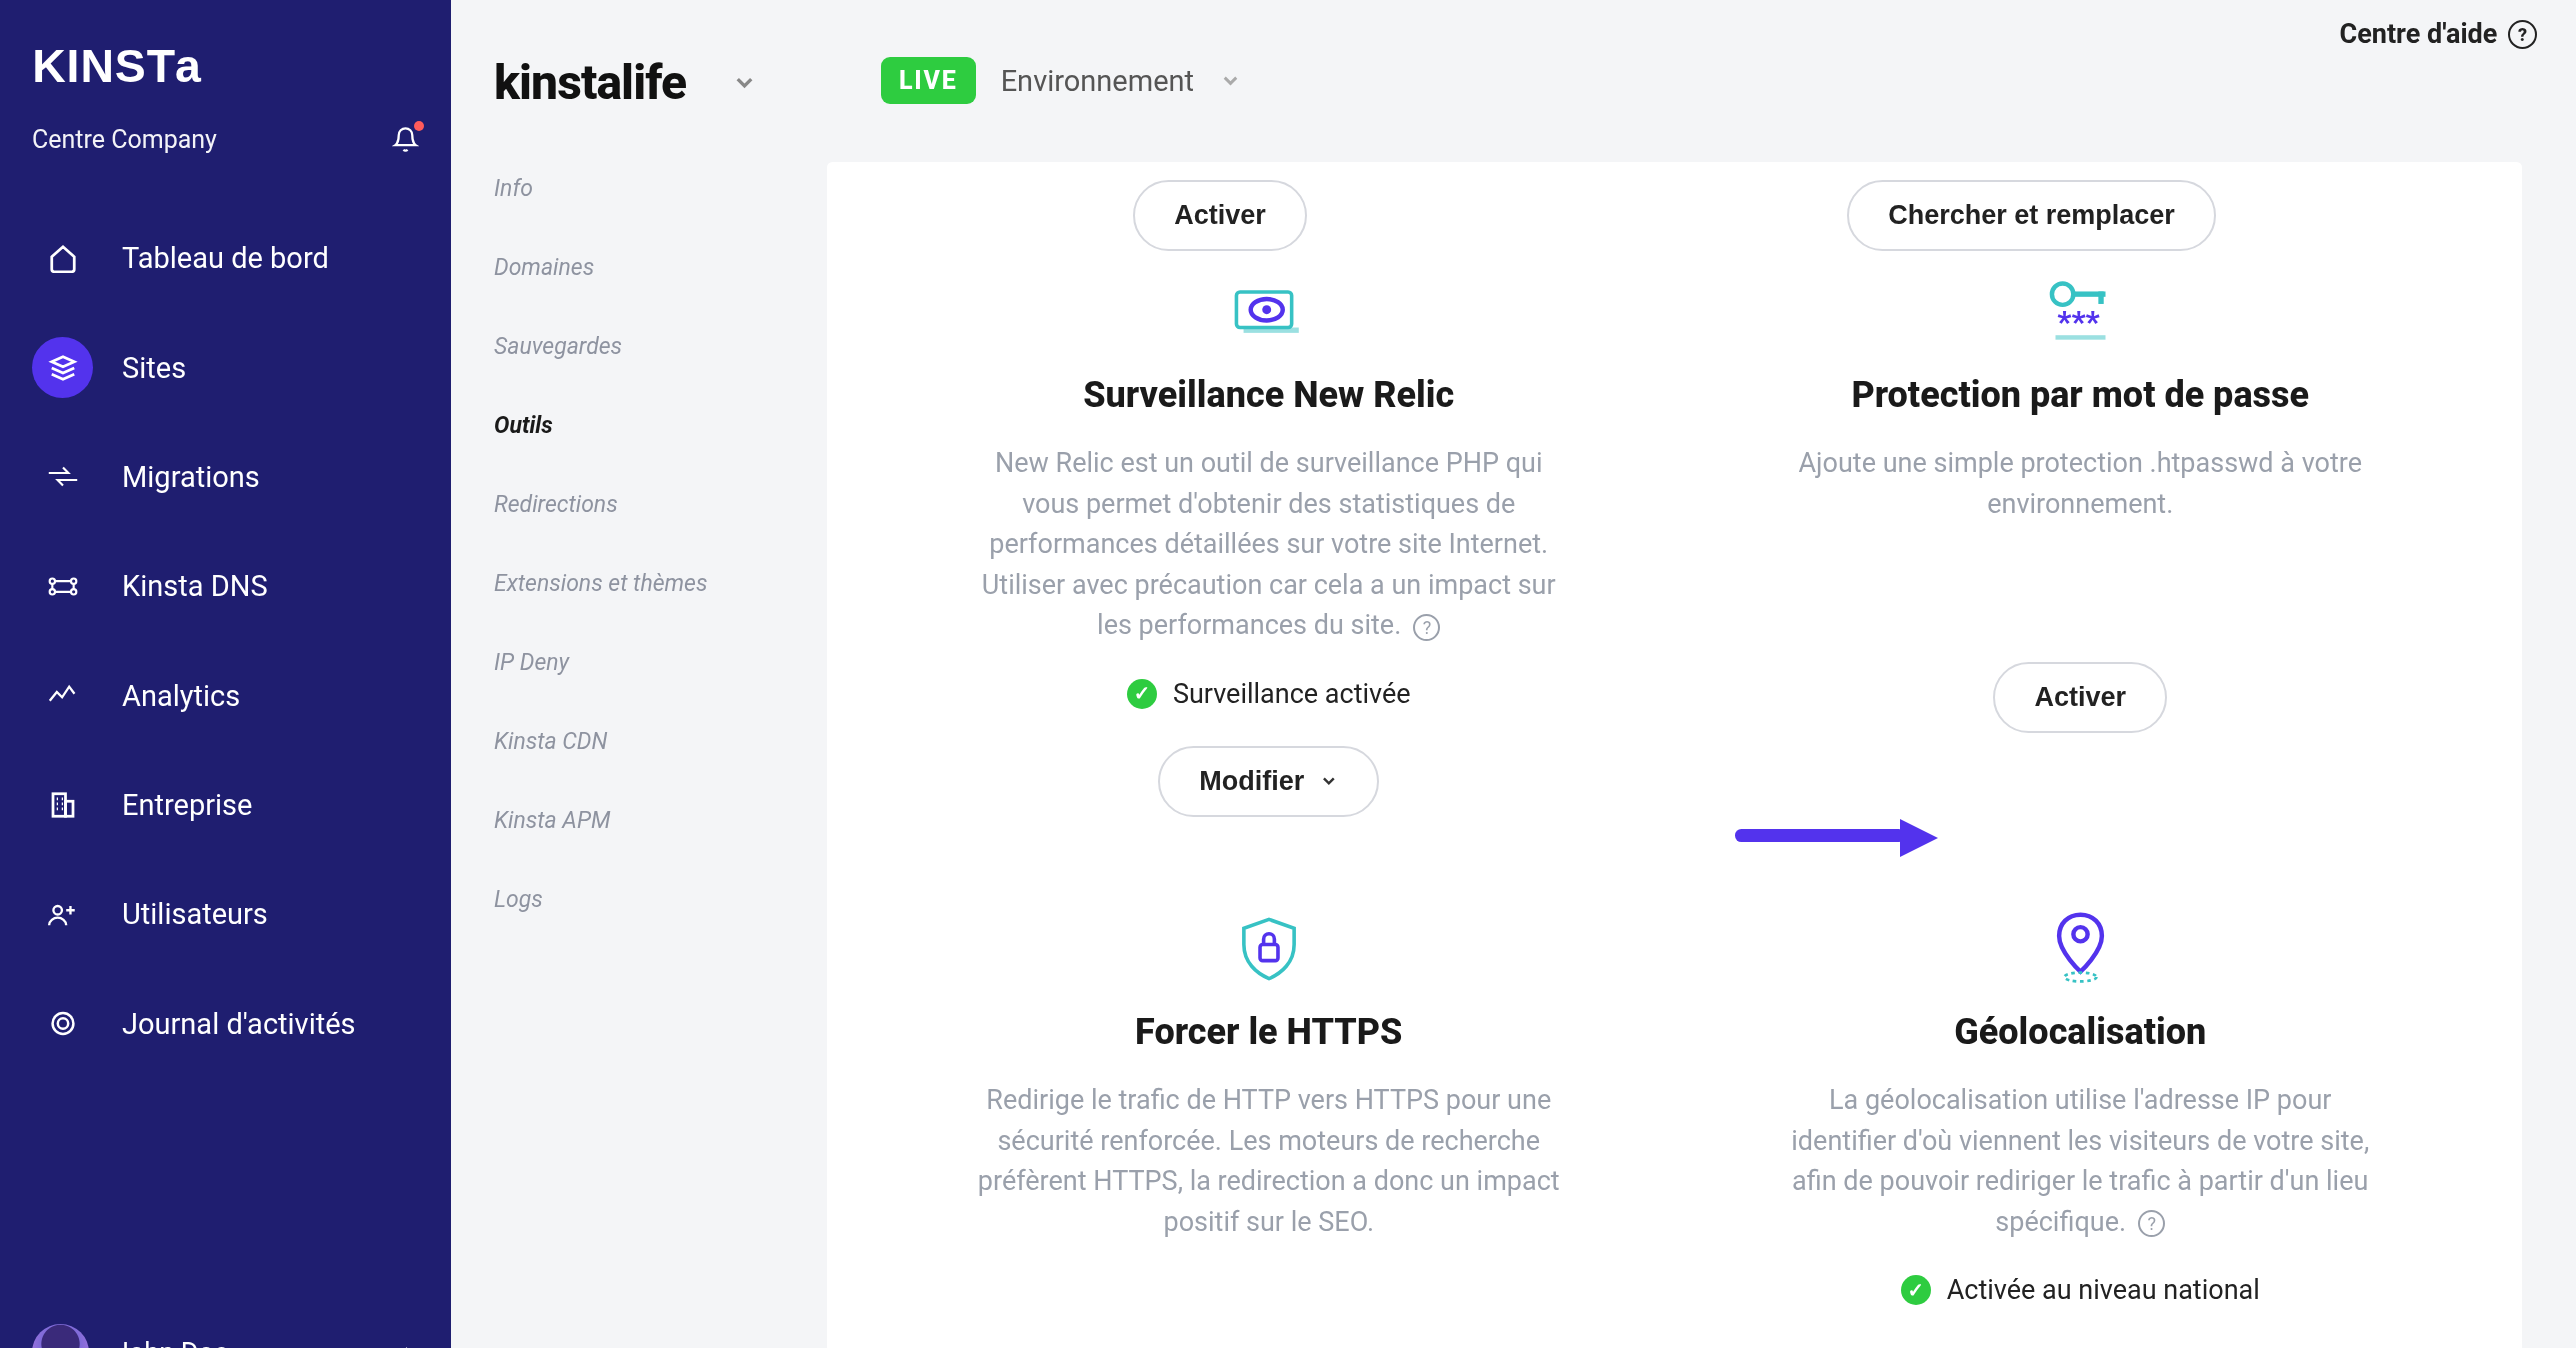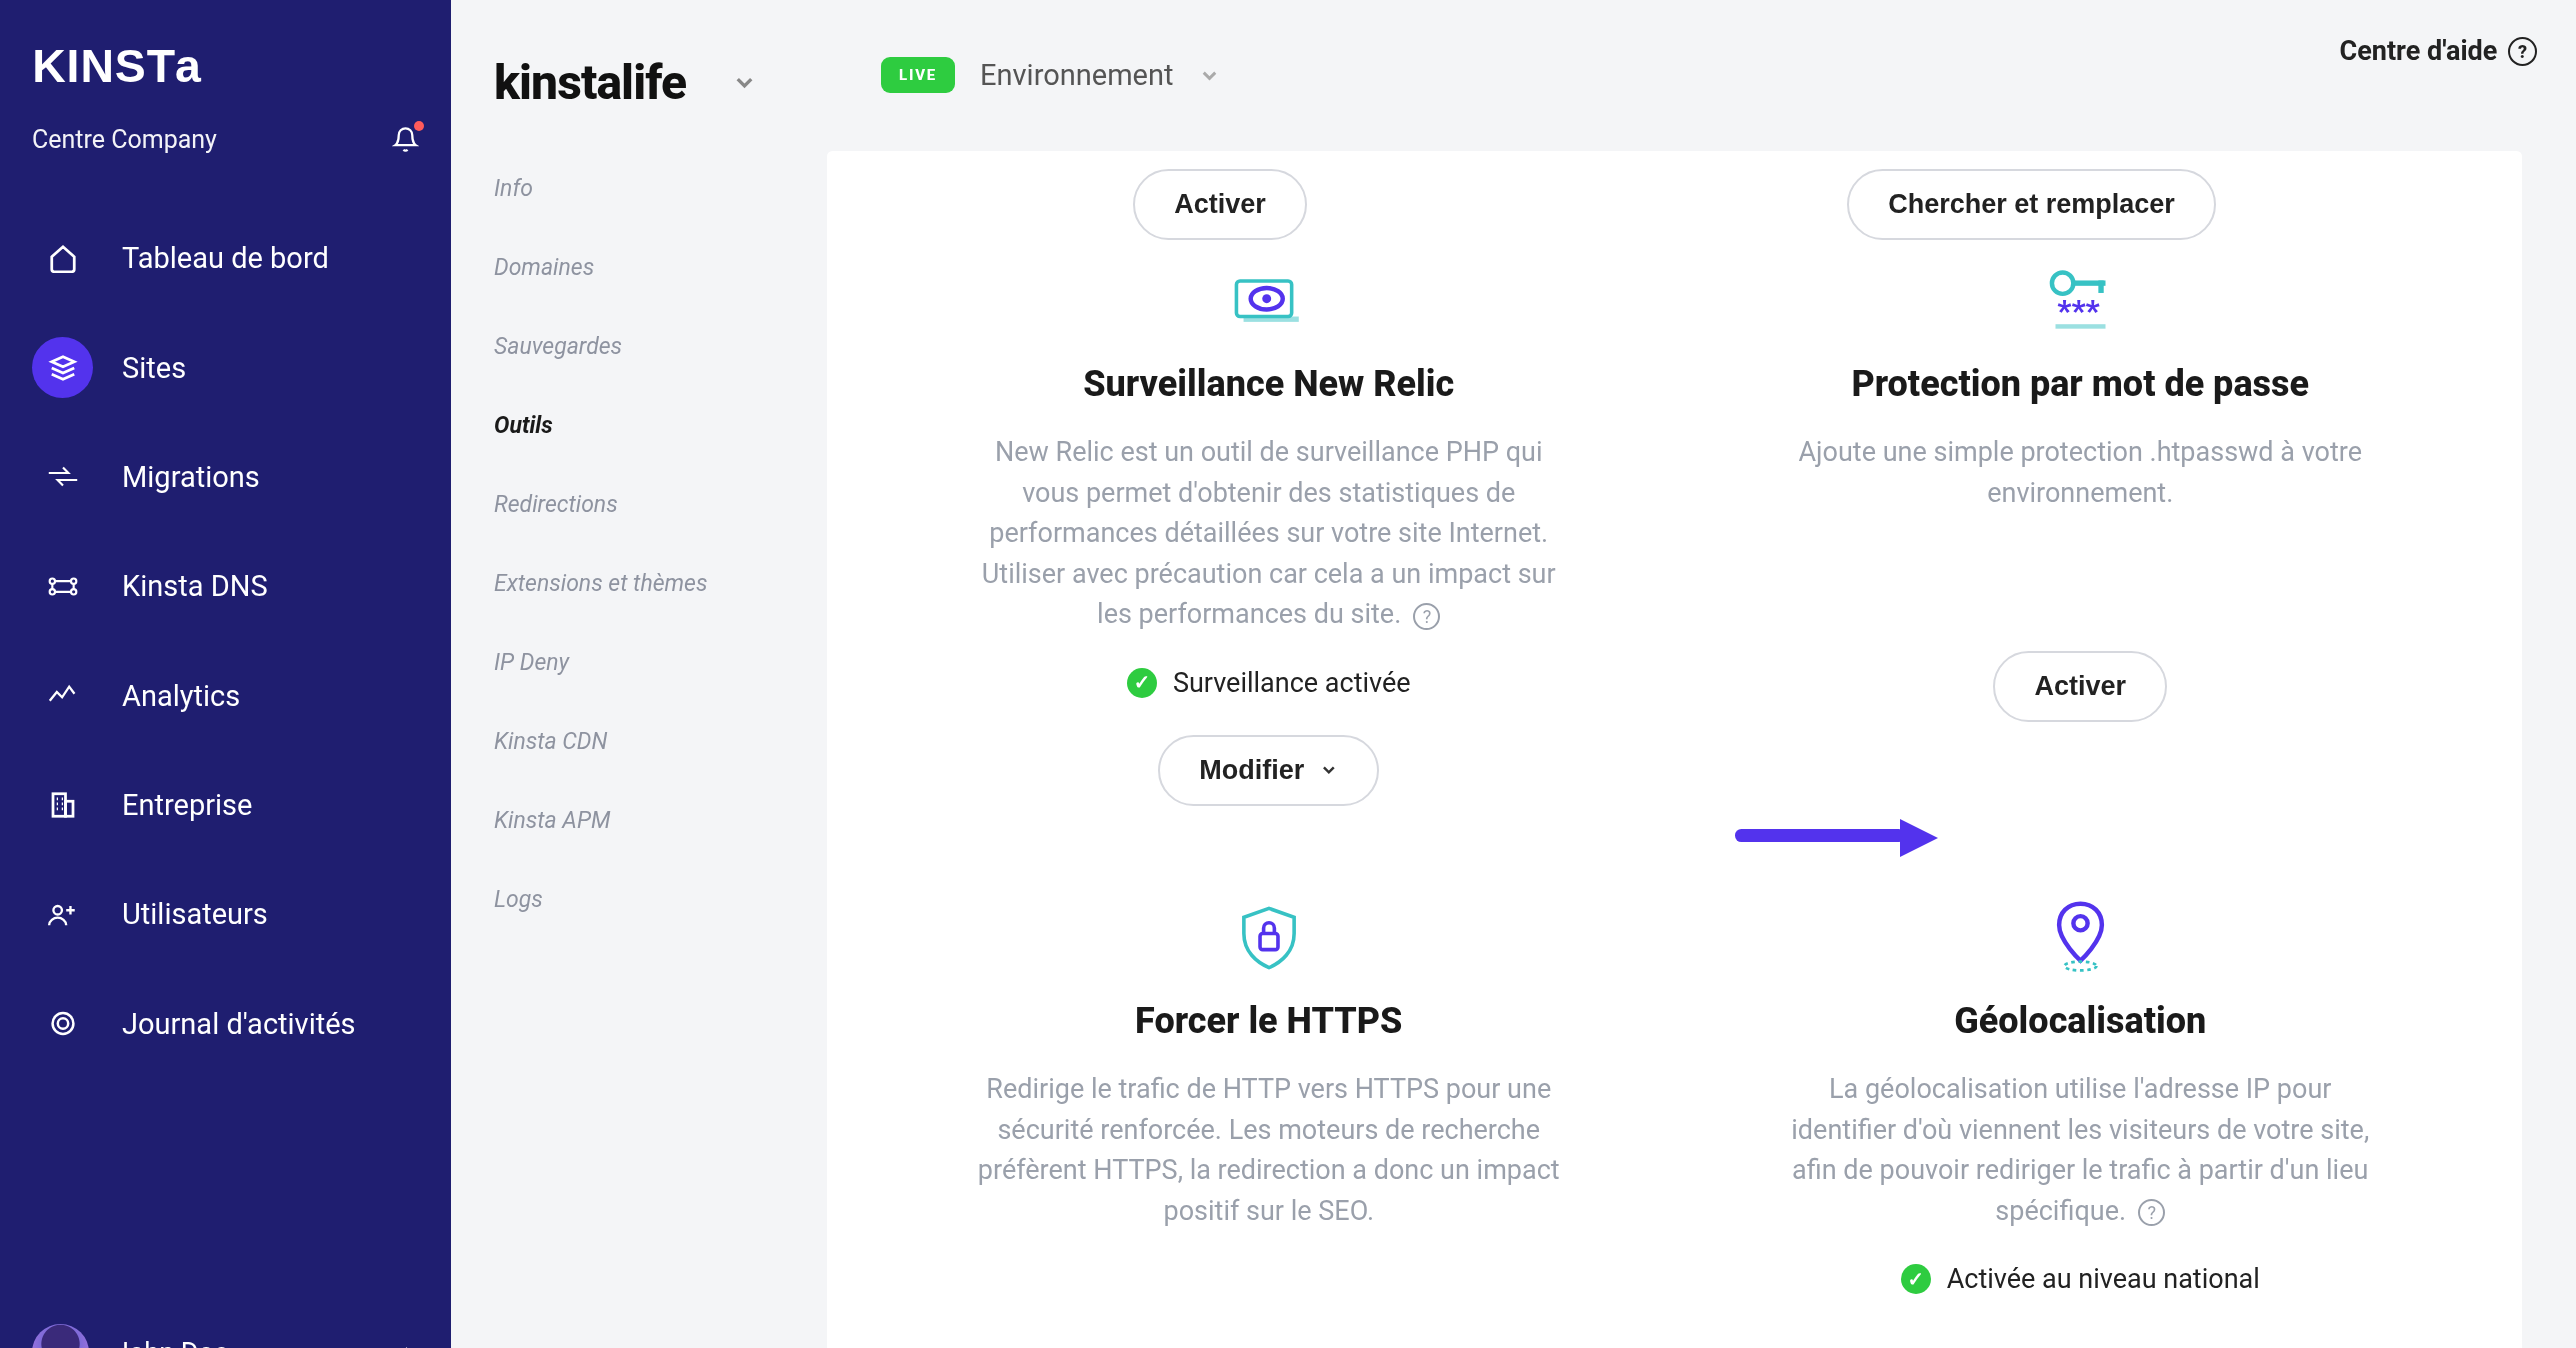--- a/index.html
+++ b/index.html
@@ -28,24 +28,24 @@
   .site-name-row { display: flex; align-items: center; gap: 45px; margin-bottom: 64px; }
   .site-name { font-size: 48px; font-weight: 800; color: #111; letter-spacing: -0.9px; }
   .site-chev { color: #888; }
   .sub-items { display: flex; flex-direction: column; gap: 52px; }
   .sub-item { font-size: 23px; color: #8e93a0; cursor: pointer; font-style: italic; }
   .sub-item.active { color: #1a1a1a; font-weight: 700; }
 
   
   .main { flex: 1; background: #f4f5f7; height: 1417px; overflow: hidden; position: relative; }
   .main-top { display: flex; align-items: center; gap: 25px; padding: 57px 54px 21.5px 54px; }
-  .live-badge { background: #2ecc40; color: #fff; font-size: 15px; font-weight: 800; letter-spacing: 1.8px; padding: 9px 18px; border-radius: 9px; }
+  .live-badge { background: #2ecc40; color: #fff; font-size: 25px; font-weight: 800; letter-spacing: 1.8px; padding: 9px 18px; border-radius: 9px; }
   .env-label { font-size: 29px; color: #555; }
   .env-chev { color: #aaa; }
-  .help-center { position: absolute; top: 35px; right: 39px; font-size: 27px; font-weight: 700; color: #222; display: flex; align-items: center; gap: 10.7px; }
+  .help-center { position: absolute; top: 18px; right: 39px; font-size: 27px; font-weight: 700; color: #222; display: flex; align-items: center; gap: 10.7px; }
   .help-q { width: 29px; height: 29px; border: 2.7px solid #222; border-radius: 50%; display: inline-flex; align-items: center; justify-content: center; font-size: 18px; font-weight: 800; }
 
   .content-card { background: #fff; margin: 36px 54px 0 0; border-radius: 5.4px; padding: 9px 36px 107px 36px; height: 1270px; overflow: hidden; }
   .grid { display: grid; grid-template-columns: 1fr 1fr; column-gap: 0; row-gap: 89px; }
   .tool { text-align: center; padding: 0 36px; }
   .tool-icon { height: 86px; display: flex; align-items: center; justify-content: center; margin-bottom: 19.7px; }
   .tool-title { font-size: 36px; font-weight: 800; color: #1a1a1a; margin-bottom: 27px; }
   .tool-desc { font-size: 27px; color: #9aa0ab; line-height: 1.5; margin: 0 auto 32px auto; max-width: 590px; }
   .tool-desc .q-inline { display: inline-flex; width: 27px; height: 27px; border: 2.2px solid #9aa0ab; border-radius: 50%; align-items: center; justify-content: center; font-size: 18px; color: #9aa0ab; vertical-align: middle; margin-left: 5.4px; }
   .status-row { display: flex; align-items: center; justify-content: center; gap: 16px; font-size: 27px; color: #222; margin-bottom: 36px; }

